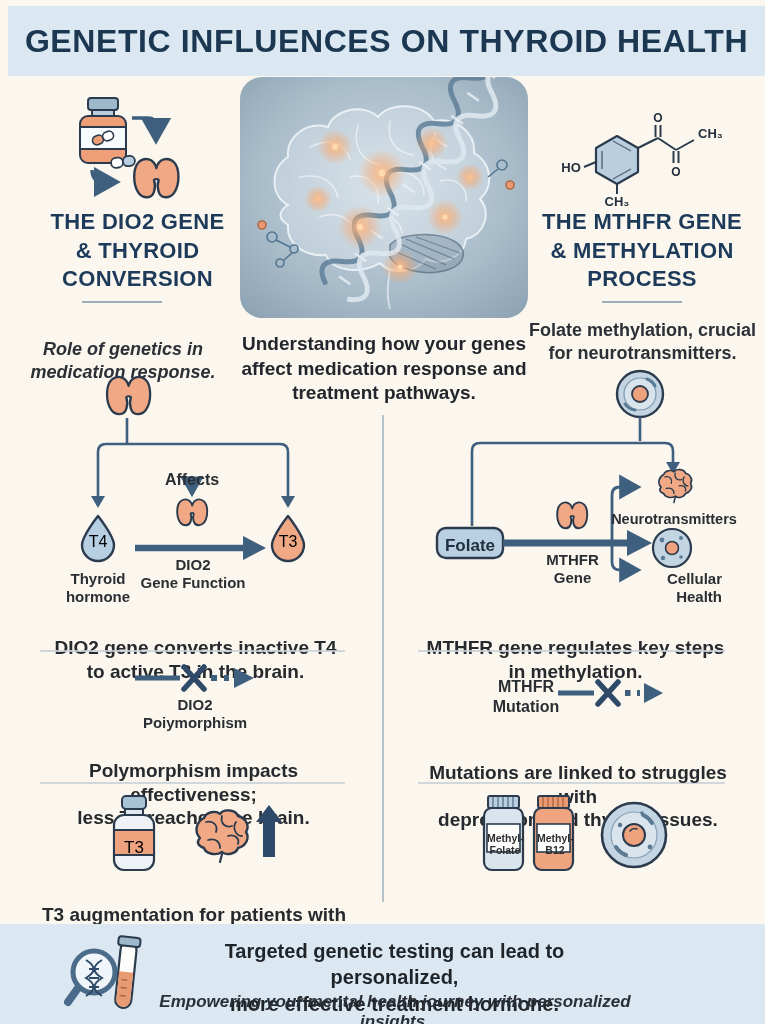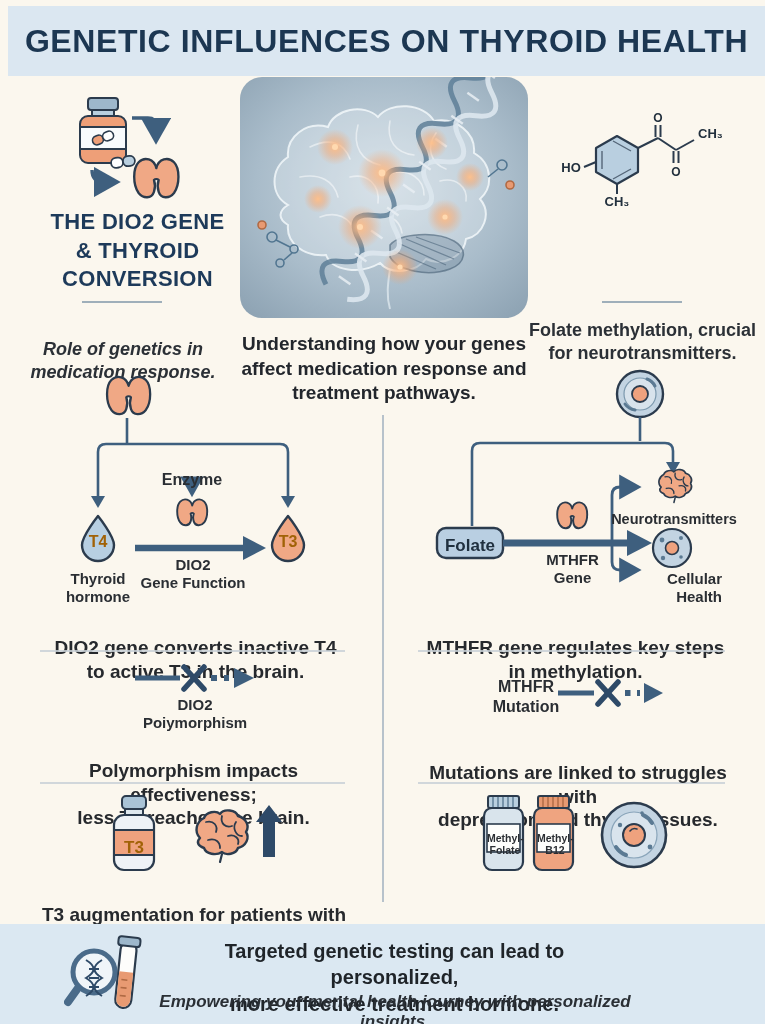--- a/index.html
+++ b/index.html
@@ -9,21 +9,21 @@
   .pre{white-space:pre-line;}
   .ctr{text-align:center;}
   .band{background:#dbe7f1;}
   .title{font-size:32px;font-weight:800;letter-spacing:0.6px;color:#1c3752;}
   .col-heading{font-size:22px;font-weight:800;line-height:1.3;color:#1d3a5a;letter-spacing:0.3px;}
   .subhead{font-size:18px;font-weight:600;line-height:1.3;color:#2b3036;}
   .hero-caption{font-size:19px;font-weight:700;line-height:1.3;color:#22262c;}
   .summary{font-size:19px;font-weight:600;line-height:1.24;color:#26292d;margin-top:24px;}
   .small-label{font-size:15px;font-weight:600;line-height:1.22;color:#2a2e33;}
   .tiny-label{font-size:10.5px;font-weight:700;line-height:1.12;color:#2a2e33;}
-  .drop-label{font-size:16px;font-weight:700;color:#a16207;}
+  .drop-label{font-size:16px;font-weight:400;color:#000000;}
   .divider-h{background:#c9d1d7;height:2px;opacity:0.85;}
   .divider-short{background:#9fafba;height:2px;}
   .divider-v{background:#b7c2cb;width:2px;}
   .footer-headline{font-size:20px;font-weight:700;line-height:1.32;color:#1f2429;}
   .footer-tagline{font-size:17px;font-style:italic;font-weight:600;color:#2a2f35;}
 </style>
 </head>
 <body>
 
 <div class="page">
@@ -155,20 +155,23 @@
     <line x1="105.5" y1="25" x2="105.5" y2="13" stroke="#2b3b4d" stroke-width="2"></line>
     <line x1="118.5" y1="39" x2="118.5" y2="51" stroke="#2b3b4d" stroke-width="2"></line>
     <line x1="123.5" y1="39" x2="123.5" y2="51" stroke="#2b3b4d" stroke-width="2"></line>
     <text x="16" y="60" font-size="13" font-weight="bold" fill="#22303d" text-anchor="middle">HO</text>
     <text x="103" y="10" font-size="12" font-weight="bold" fill="#22303d" text-anchor="middle">O</text>
     <text x="121" y="64" font-size="12" font-weight="bold" fill="#22303d" text-anchor="middle">O</text>
     <text x="143" y="26" font-size="13" font-weight="bold" fill="#22303d">CH₃</text>
     <text x="62" y="94" font-size="13" font-weight="bold" fill="#22303d" text-anchor="middle">CH₃</text>
   </svg>
 
+  <div class="abs ctr pre col-heading" style="left:532px;top:208px;width:220px;">THE MTHFR GENE
+&amp; METHYLATION
+PROCESS</div>
   <div class="abs divider-short" style="left:602px;top:301px;width:80px;"></div>
   <div class="abs ctr pre subhead" style="left:520px;top:319px;width:245px;">Folate methylation, crucial
 for neurotransmitters.</div>
 
   <svg class="abs" style="left:35px;top:372px;" width="310" height="230" viewBox="0 0 310 230">
     <g transform="translate(66,0) scale(1.15)">
       <path d="M24,12 C22,4 14,2 9,7 C4,12 4,26 9,33 C13,38 20,38 22,32 C23,29 23,25 22,22 C23,21 25,21 26,22 C25,25 25,29 26,32 C28,38 35,38 39,33 C44,26 44,12 39,7 C34,2 26,4 24,12 Z" fill="#f0a885" stroke="#2b3b4d" stroke-width="2" stroke-linejoin="round"></path>
     </g>
     <line x1="92" y1="46" x2="92" y2="72" stroke="#3e5f7e" stroke-width="2.6"></line>
     <path d="M63,126 L63,80 Q63,72 71,72 L245,72 Q253,72 253,80 L253,126" fill="none" stroke="#3e5f7e" stroke-width="2.6"></path>
@@ -186,21 +189,21 @@
         <path d="M0,0 L8,4.5 L0,9 Z" fill="#3e5f7e"></path>
       </marker>
     </defs>
     <g transform="translate(138,124) scale(0.8)">
       <path d="M24,12 C22,4 14,2 9,7 C4,12 4,26 9,33 C13,38 20,38 22,32 C23,29 23,25 22,22 C23,21 25,21 26,22 C25,25 25,29 26,32 C28,38 35,38 39,33 C44,26 44,12 39,7 C34,2 26,4 24,12 Z" fill="#f0a885" stroke="#2b3b4d" stroke-width="2.4" stroke-linejoin="round"></path>
     </g>
     <line x1="100" y1="176" x2="208" y2="176" stroke="#3e5f7e" stroke-width="6.5"></line>
     <polygon points="208,164 231,176 208,188" fill="#3e5f7e"></polygon>
   </svg>
 
-  <div class="abs ctr small-label" style="left:142px;top:470px;width:100px;font-size:16px;">Enzyme</div>
+  <div class="abs ctr small-label" style="left:142px;top:470px;width:100px;font-size:16px;">Affects</div>
   <div class="abs ctr drop-label" style="left:78px;top:533px;width:40px;">T4</div>
   <div class="abs ctr drop-label" style="left:268px;top:533px;width:40px;">T3</div>
   <div class="abs ctr pre small-label" style="left:128px;top:556px;width:130px;">DIO2
 Gene Function</div>
   <div class="abs ctr pre small-label" style="left:43px;top:570px;width:110px;">Thyroid
 hormone</div>
   <div class="abs ctr pre summary" style="left:38px;top:612px;width:315px;">DIO2 gene converts inactive T4
 to active T3 in the brain.</div>
 
   <svg class="abs" style="left:415px;top:368px;" width="320" height="235" viewBox="0 0 320 235">

